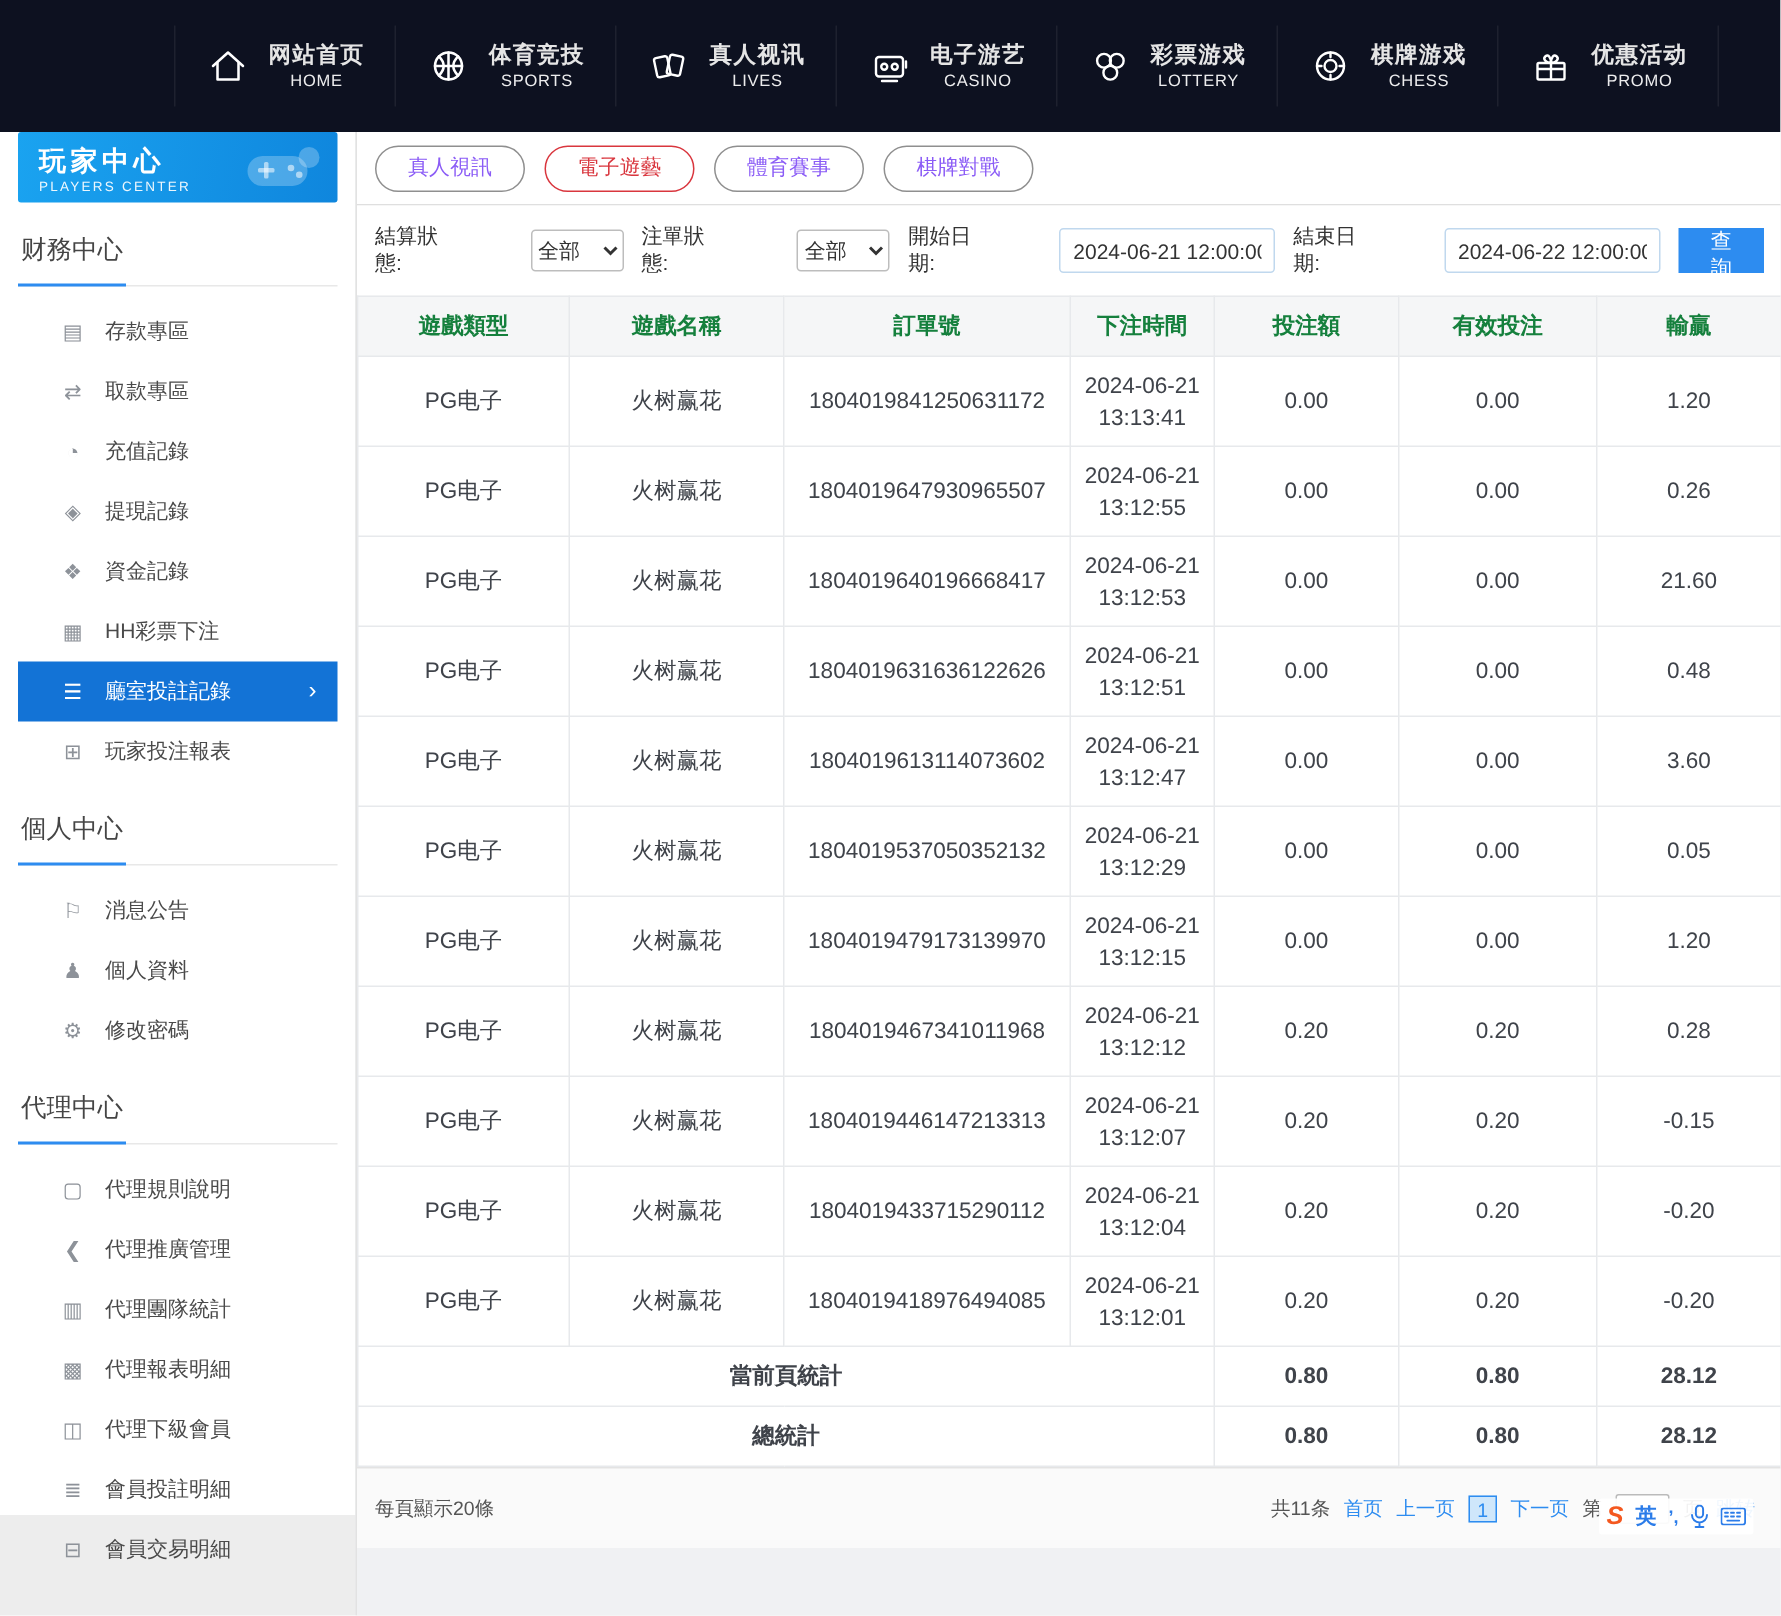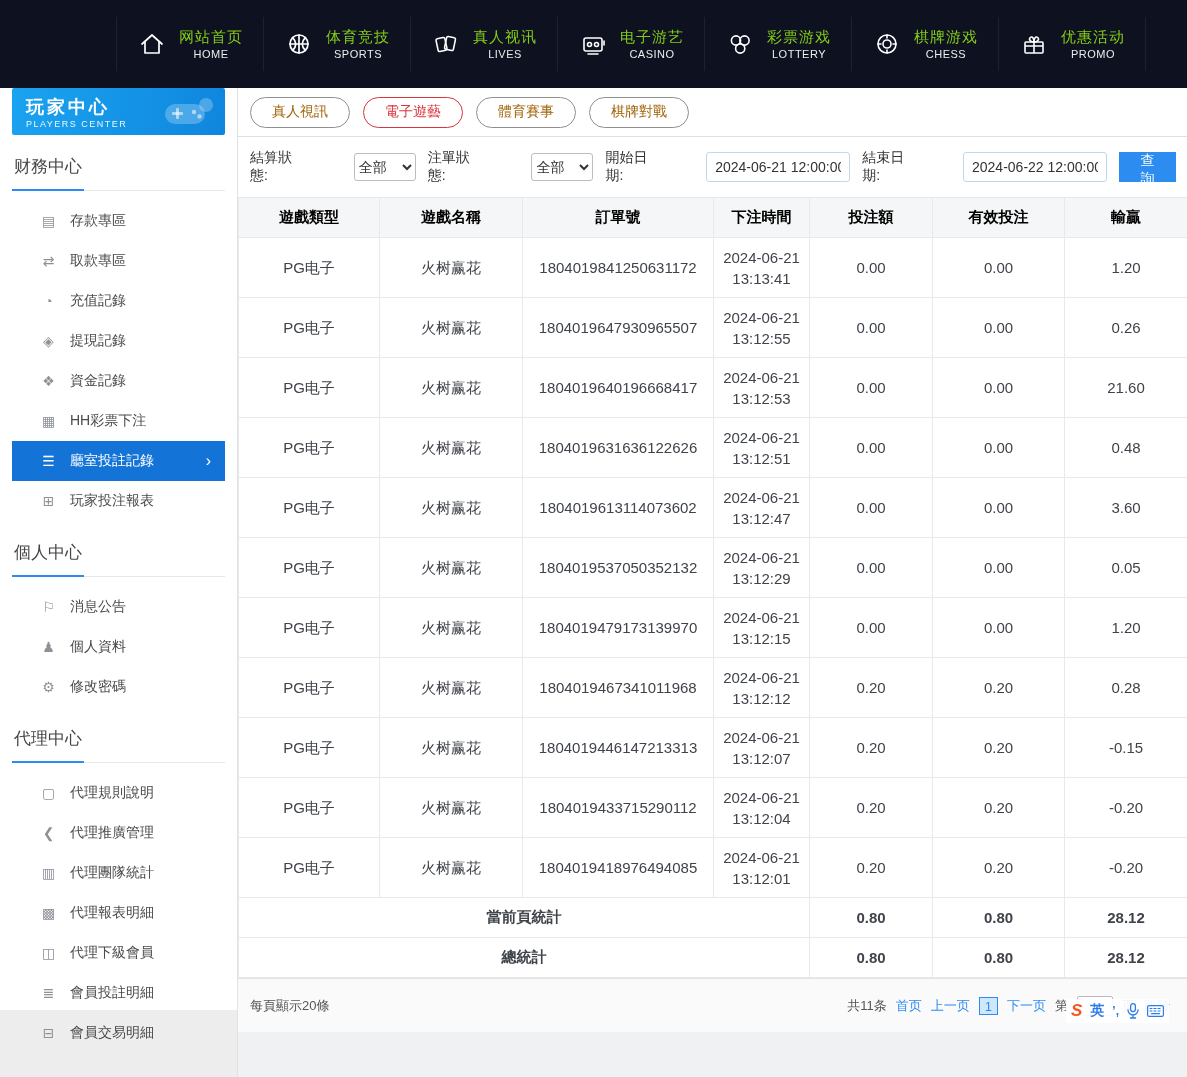--- a/index.html
+++ b/index.html
@@ -13,21 +13,21 @@
     height:88px; background:var(--topnav-bg,#0d1120);
     display:flex; align-items:center; padding-left:116px;
   }
   .nav-item{
     display:flex; align-items:center; gap:12px; height:54px;
     padding:0 20px; cursor:pointer; border-left:1px solid rgba(255,255,255,.07);
   }
   .nav-item:last-child{ border-right:1px solid rgba(255,255,255,.07); }
   .nav-ico svg{ display:block; }
   .nav-txt{ display:flex; flex-direction:column; align-items:center; line-height:1.3; }
-  .nav-txt b{ font-size:15px; color:#84cc16; font-weight:normal; letter-spacing:1px; }
+  .nav-txt b{ font-size:15px; color:#e5e5e5; font-weight:bold; letter-spacing:1px; }
   .nav-txt i{ font-style:normal; font-size:11px; color:#fff; opacity:.92; letter-spacing:.5px; }
   
   .page{ display:flex; height:989px; }
   .sidebar{ width:237px; background:#fff; height:922px; flex:none; }
   .main{ flex:1; background:#f0f1f3; border-left:1px solid #e2e2e2; display:flex; flex-direction:column; }
   
   .player-header{
     margin:0 12px; height:47px; border-radius:2px; position:relative; overflow:hidden;
     background:linear-gradient(100deg,#1aa3f0,#0f86dd);
     color:#fff; display:flex; flex-direction:column; justify-content:center; padding:0 14px;
@@ -63,21 +63,21 @@
   .ic.agent-promotion-icon::before{content:"❮"} .ic.agent-team-icon::before{content:"▥"}
   .ic.agent-report-icon::before{content:"▩"} .ic.agent-members-icon::before{content:"◫"}
   .ic.member-bet-icon::before{content:"≣"} .ic.member-transaction-icon::before{content:"⊟"}
   
   .tabs-bar{
     background:#fff; height:49px; display:flex; align-items:center; gap:13px;
     padding:0 12px; border-bottom:1px solid #dfdfdf;
   }
   .tab{
     height:31px; padding:0 21px; border-radius:16px; border:1px solid #8f8f8f;
-    background:#fff; font-size:14px; color:#a16207; cursor:pointer;
+    background:#fff; font-size:14px; color:#8b5cf6; cursor:pointer;
     font-family:inherit;
   }
   .tab.active{ color:var(--active-red,#d9363e); border-color:var(--active-red,#d9363e); }
   
   .filter-bar{
     background:#fff; height:60px; display:flex; align-items:center; padding:0 12px;
     font-size:14px; color:#333;
   }
   .filter-bar label{ margin-right:4px; }
   .filter-bar .grp{ margin-right:12px; display:flex; align-items:center;gap:46px; }
@@ -90,21 +90,21 @@
     font-size:14px; font-family:inherit; color:#333; padding:0 8px;
   }
   .btn-search{
     height:30px; padding:0 15px; background:var(--accent-blue,#2d8cf0); color:#fff;
     border:none; border-radius:0; font-size:14px; cursor:pointer; font-family:inherit;
   }
   
   .table-wrap{ background:#fff; }
   table{ width:100%; border-collapse:collapse; background:#fff; font-size:15px; color:#3f434a; table-layout:fixed; }
   th,td{ border:1px solid #e7e9ec; text-align:center; padding:6px 6px; word-wrap:break-word; }
-  th{ background:#f5f6f7; height:40px; font-weight:bold; color:#000000; }
+  th{ background:#f5f6f7; height:40px; font-weight:bold; color:#15803d; }
   tbody.data td{ height:60px; line-height:1.4; }
   tbody.sum td{ height:40px;font-weight:bold; }
   
   .footer-bar{
     height:54px; background:#fafafa; border-top:1px solid #e3e3e3;
     display:flex; align-items:center; justify-content:space-between;
     padding:0 18px 0 12px; font-size:13px; color:#555;gap:35px;
   }
   .pager{ display:flex; align-items:center; gap:9px; }
   .pager a{ color:var(--accent-blue,#2d8cf0); text-decoration:none; cursor:pointer; }

